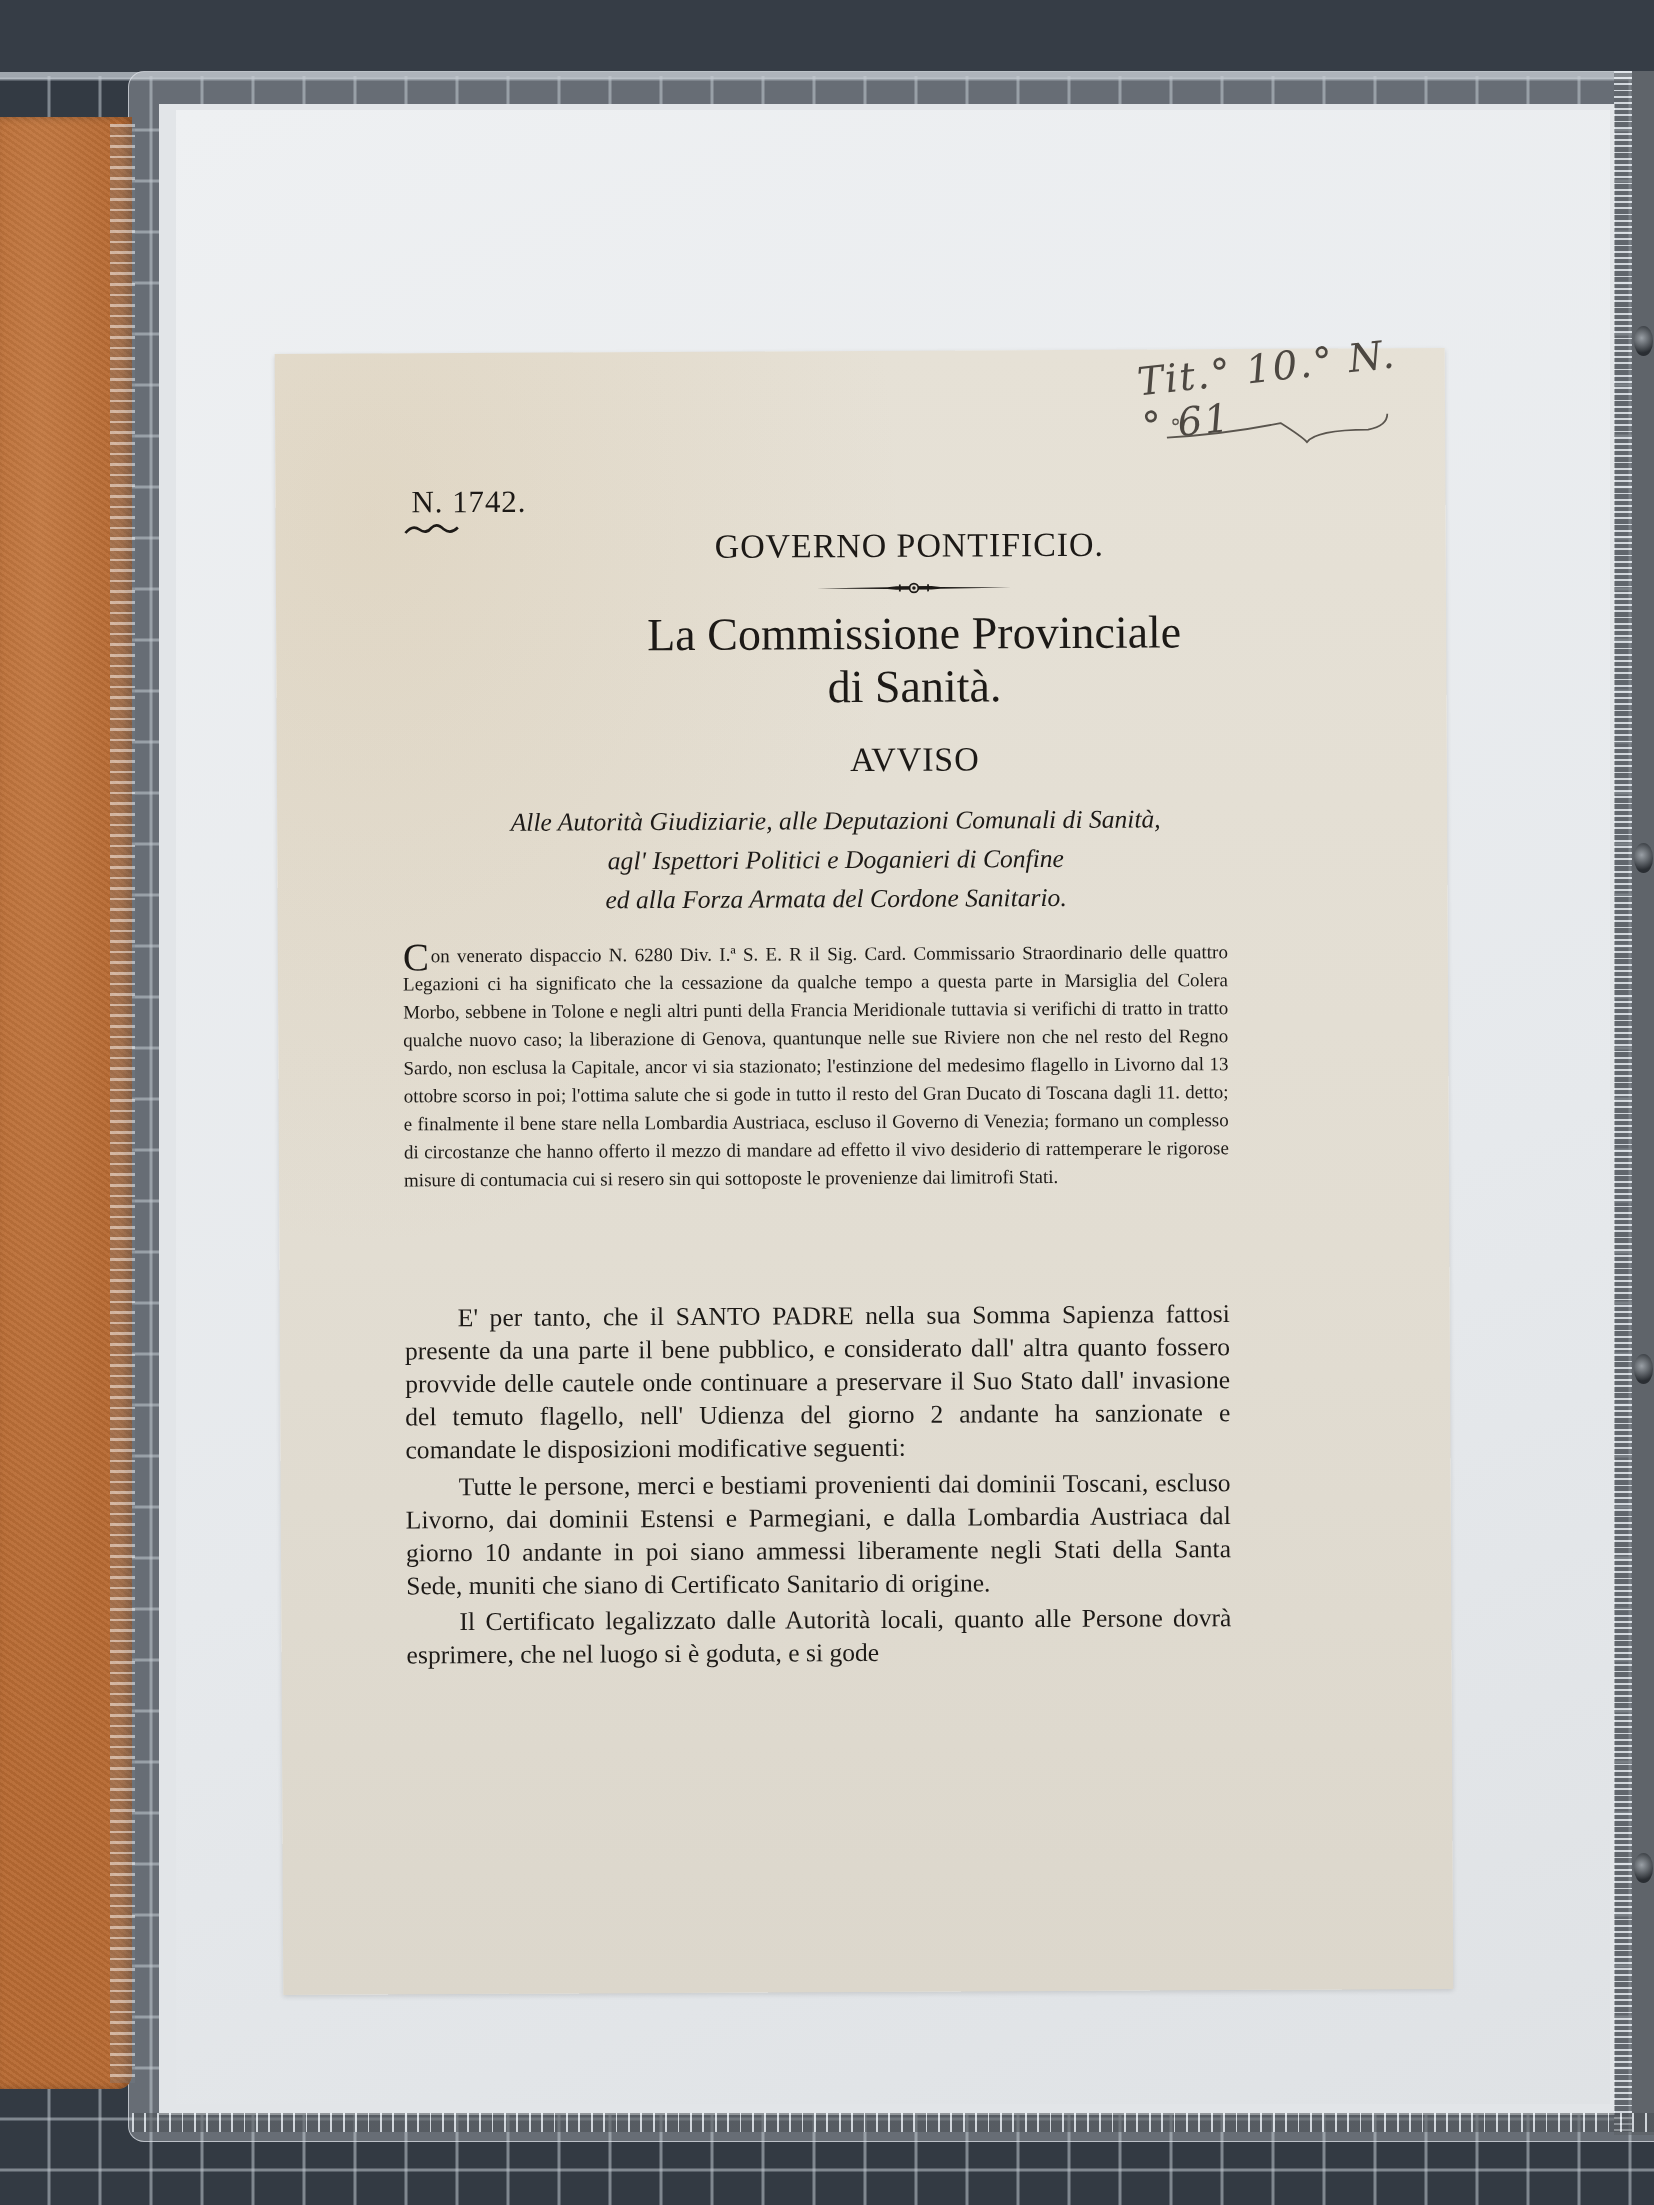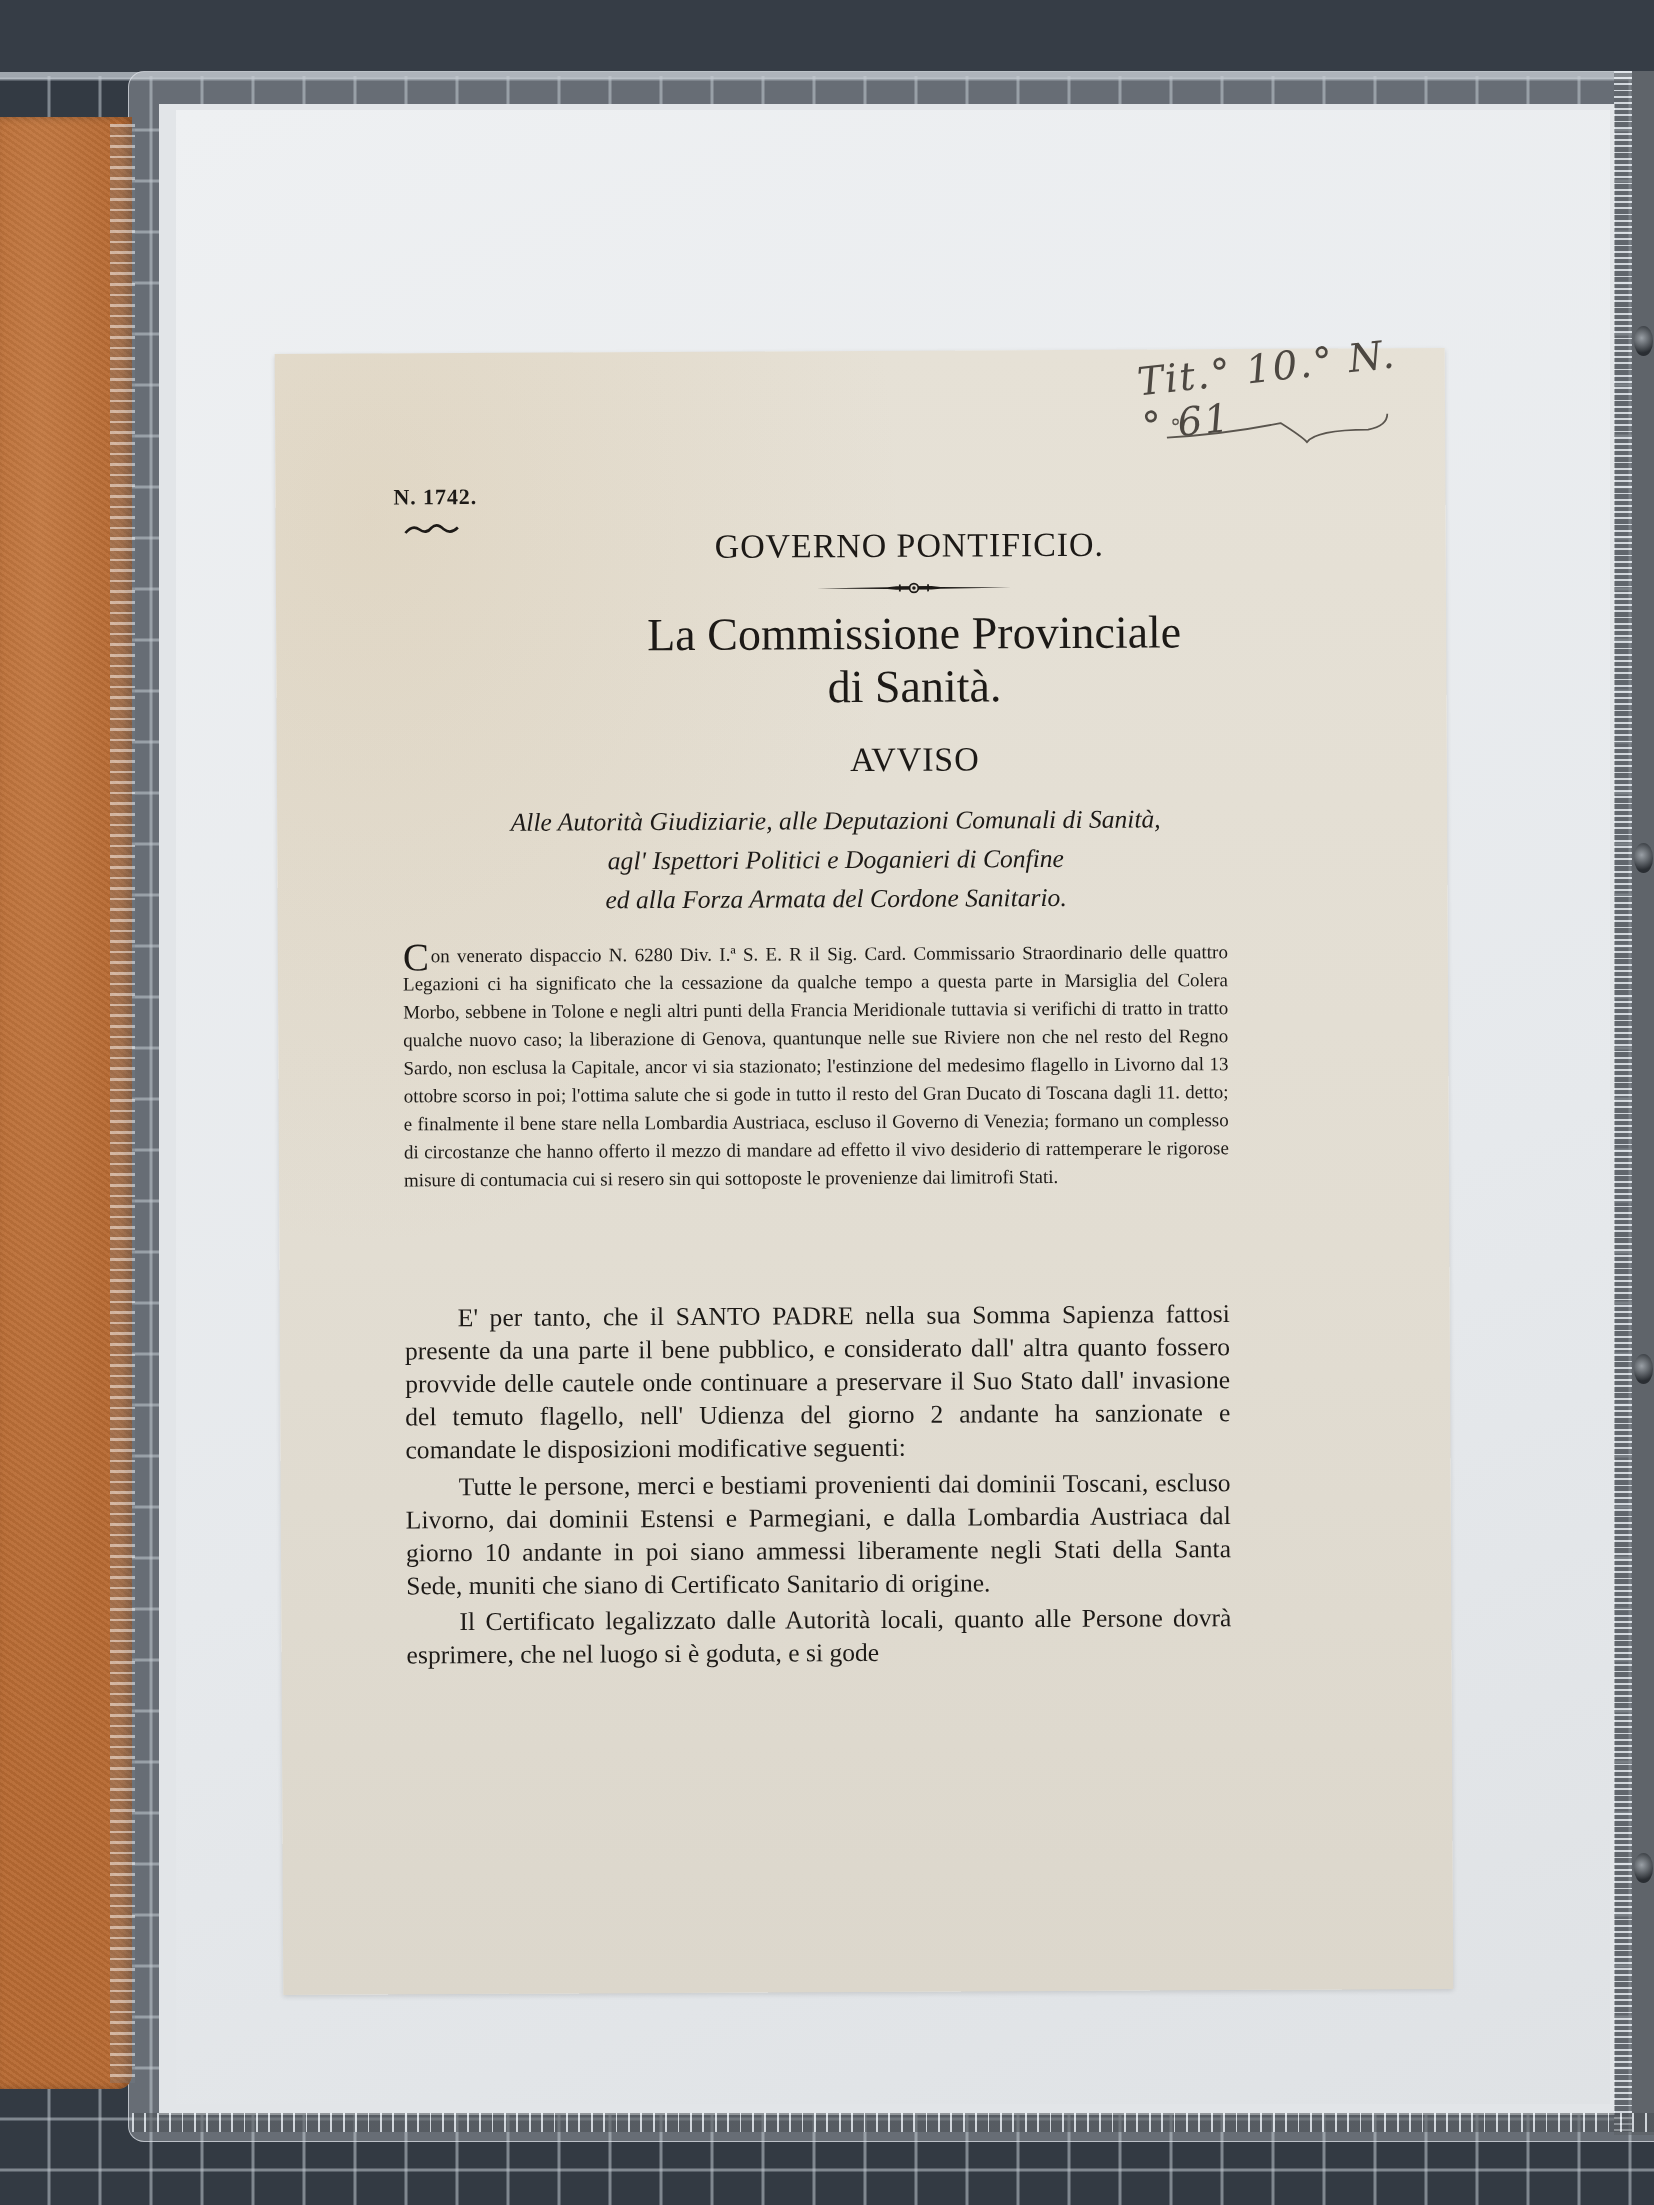--- a/index.html
+++ b/index.html
@@ -88,22 +88,22 @@
   .handwriting {
     position:absolute; left:865px; top:-4.4px; width:265px; height:106px;
     font-family:"DejaVu Serif", serif; font-style:italic;
     font-size:39px; color:#4d4842; letter-spacing:1.8px;
     transform:rotate(-6deg);
   }
   .handwriting-flourish {
     position:absolute; left:882px; top:62px; width:247px; height:35px;
   }
   .doc-number {
-    position:absolute; left:118px; top:131px;
-    font-size:22px; letter-spacing:0.9px;font-weight:bold;
+    position:absolute; left:136px; top:131px;
+    font-size:31px; letter-spacing:0.9px;
   }
   .doc-number-ornament {
     position:absolute; left:128px; top:169px; width:56px; height:16px;
   }
   .gov-title {
     position:absolute; left:0; right:0; top:176px; text-align:center;
     font-size:34px; letter-spacing:0.9px; padding-left:97px;
   }
   .title-rule {
     position:absolute; left:0; right:0; top:231px; height:12.4px; text-align:center;

